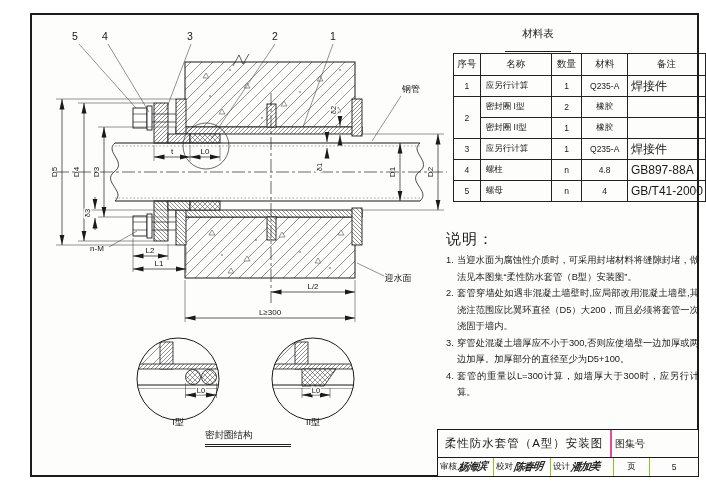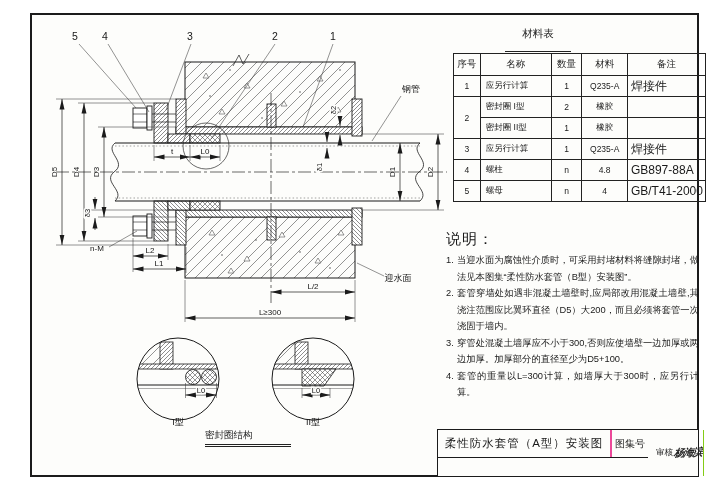--- a/index.html
+++ b/index.html
@@ -32,33 +32,33 @@
   
   .notes{left:446px;top:230px;width:253px}
   .notes-title{font-size:15px;letter-spacing:1px;margin-bottom:3px}
   .note{display:flex;font-size:9.3px;line-height:16.5px;text-align:justify}
   .nnum{width:11px;flex:none}
   
   .dcap{left:205px;top:429px;width:86px;font-size:9.5px;
         padding-bottom:2px;border-bottom:3px double #222}
   
   .tblock{left:437px;top:429px;width:262px;height:48px;border:1.5px solid #1b1b1b;
-          box-sizing:border-box;display:flex;flex-direction:row;background:#fdfdfb}
+          box-sizing:border-box;display:flex;flex-direction:column;background:#fdfdfb}
   .tb-r1{height:27px;display:flex;border-bottom:1px solid #1b1b1b}
   .tb-title{width:172px;display:flex;align-items:center;justify-content:center;
             font-size:11.5px;letter-spacing:1px}
   .tb-lbl{width:36px;border-left:2px solid #ec4899;display:flex;align-items:center;
           justify-content:center;font-size:10px}
   .tb-val{flex:1;border-left:1px solid #1b1b1b;display:flex;align-items:center;
           justify-content:center;font-size:10px;letter-spacing:.5px}
   .tb-r2{flex:1;display:flex;font-size:8.5px}
   .tb-c{display:flex;align-items:center;box-sizing:border-box;overflow:hidden}
   .tb-c.bl{border-left:1px solid #84cc16}
   .tb-c.ctr{justify-content:center}
-  .tb-c .lbl{margin:0 1px 0 8px;flex:none}
+  .tb-c .lbl{margin:0 1px 0 2px;flex:none}
   .sig{font-style:italic;font-weight:bold;font-size:10.5px;letter-spacing:-1px;
        transform:skewX(-10deg) rotate(-2deg);white-space:nowrap;color:#222}
 </style>
 </head>
 <body>
 
 <div class="abs frame"></div>
 
 <svg width="706" height="484" viewBox="0 0 706 484">
   <defs>

